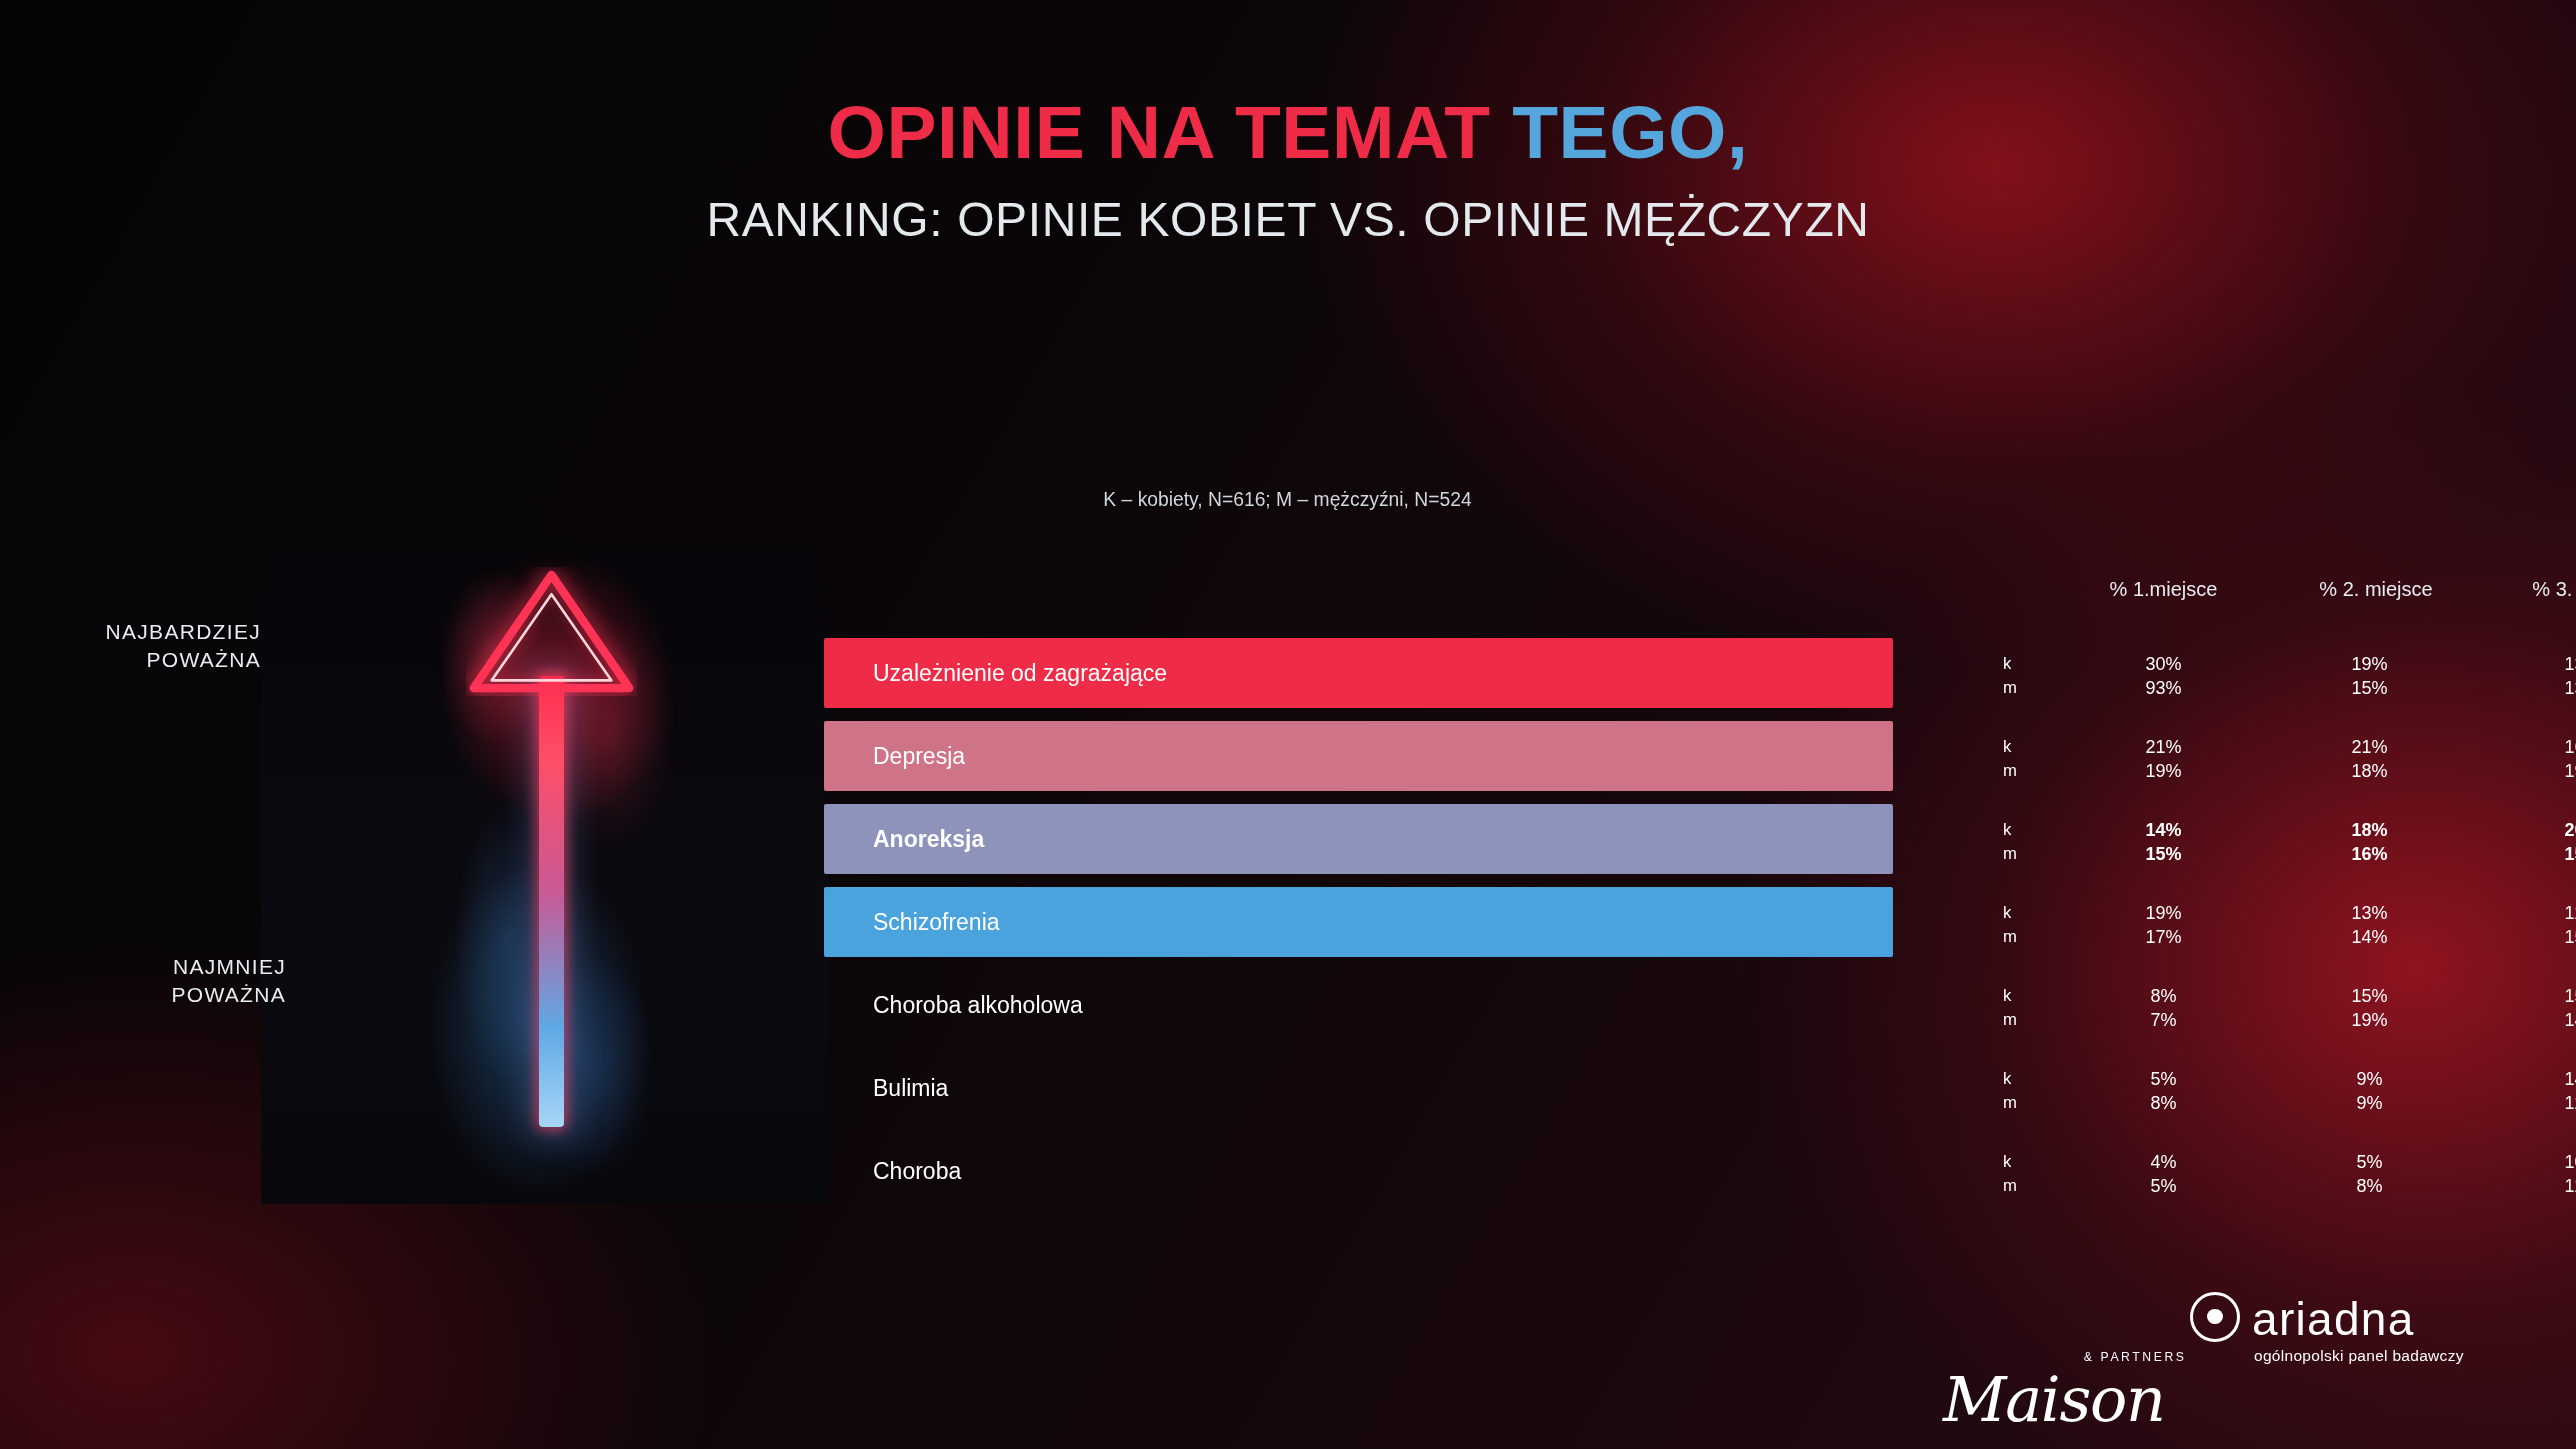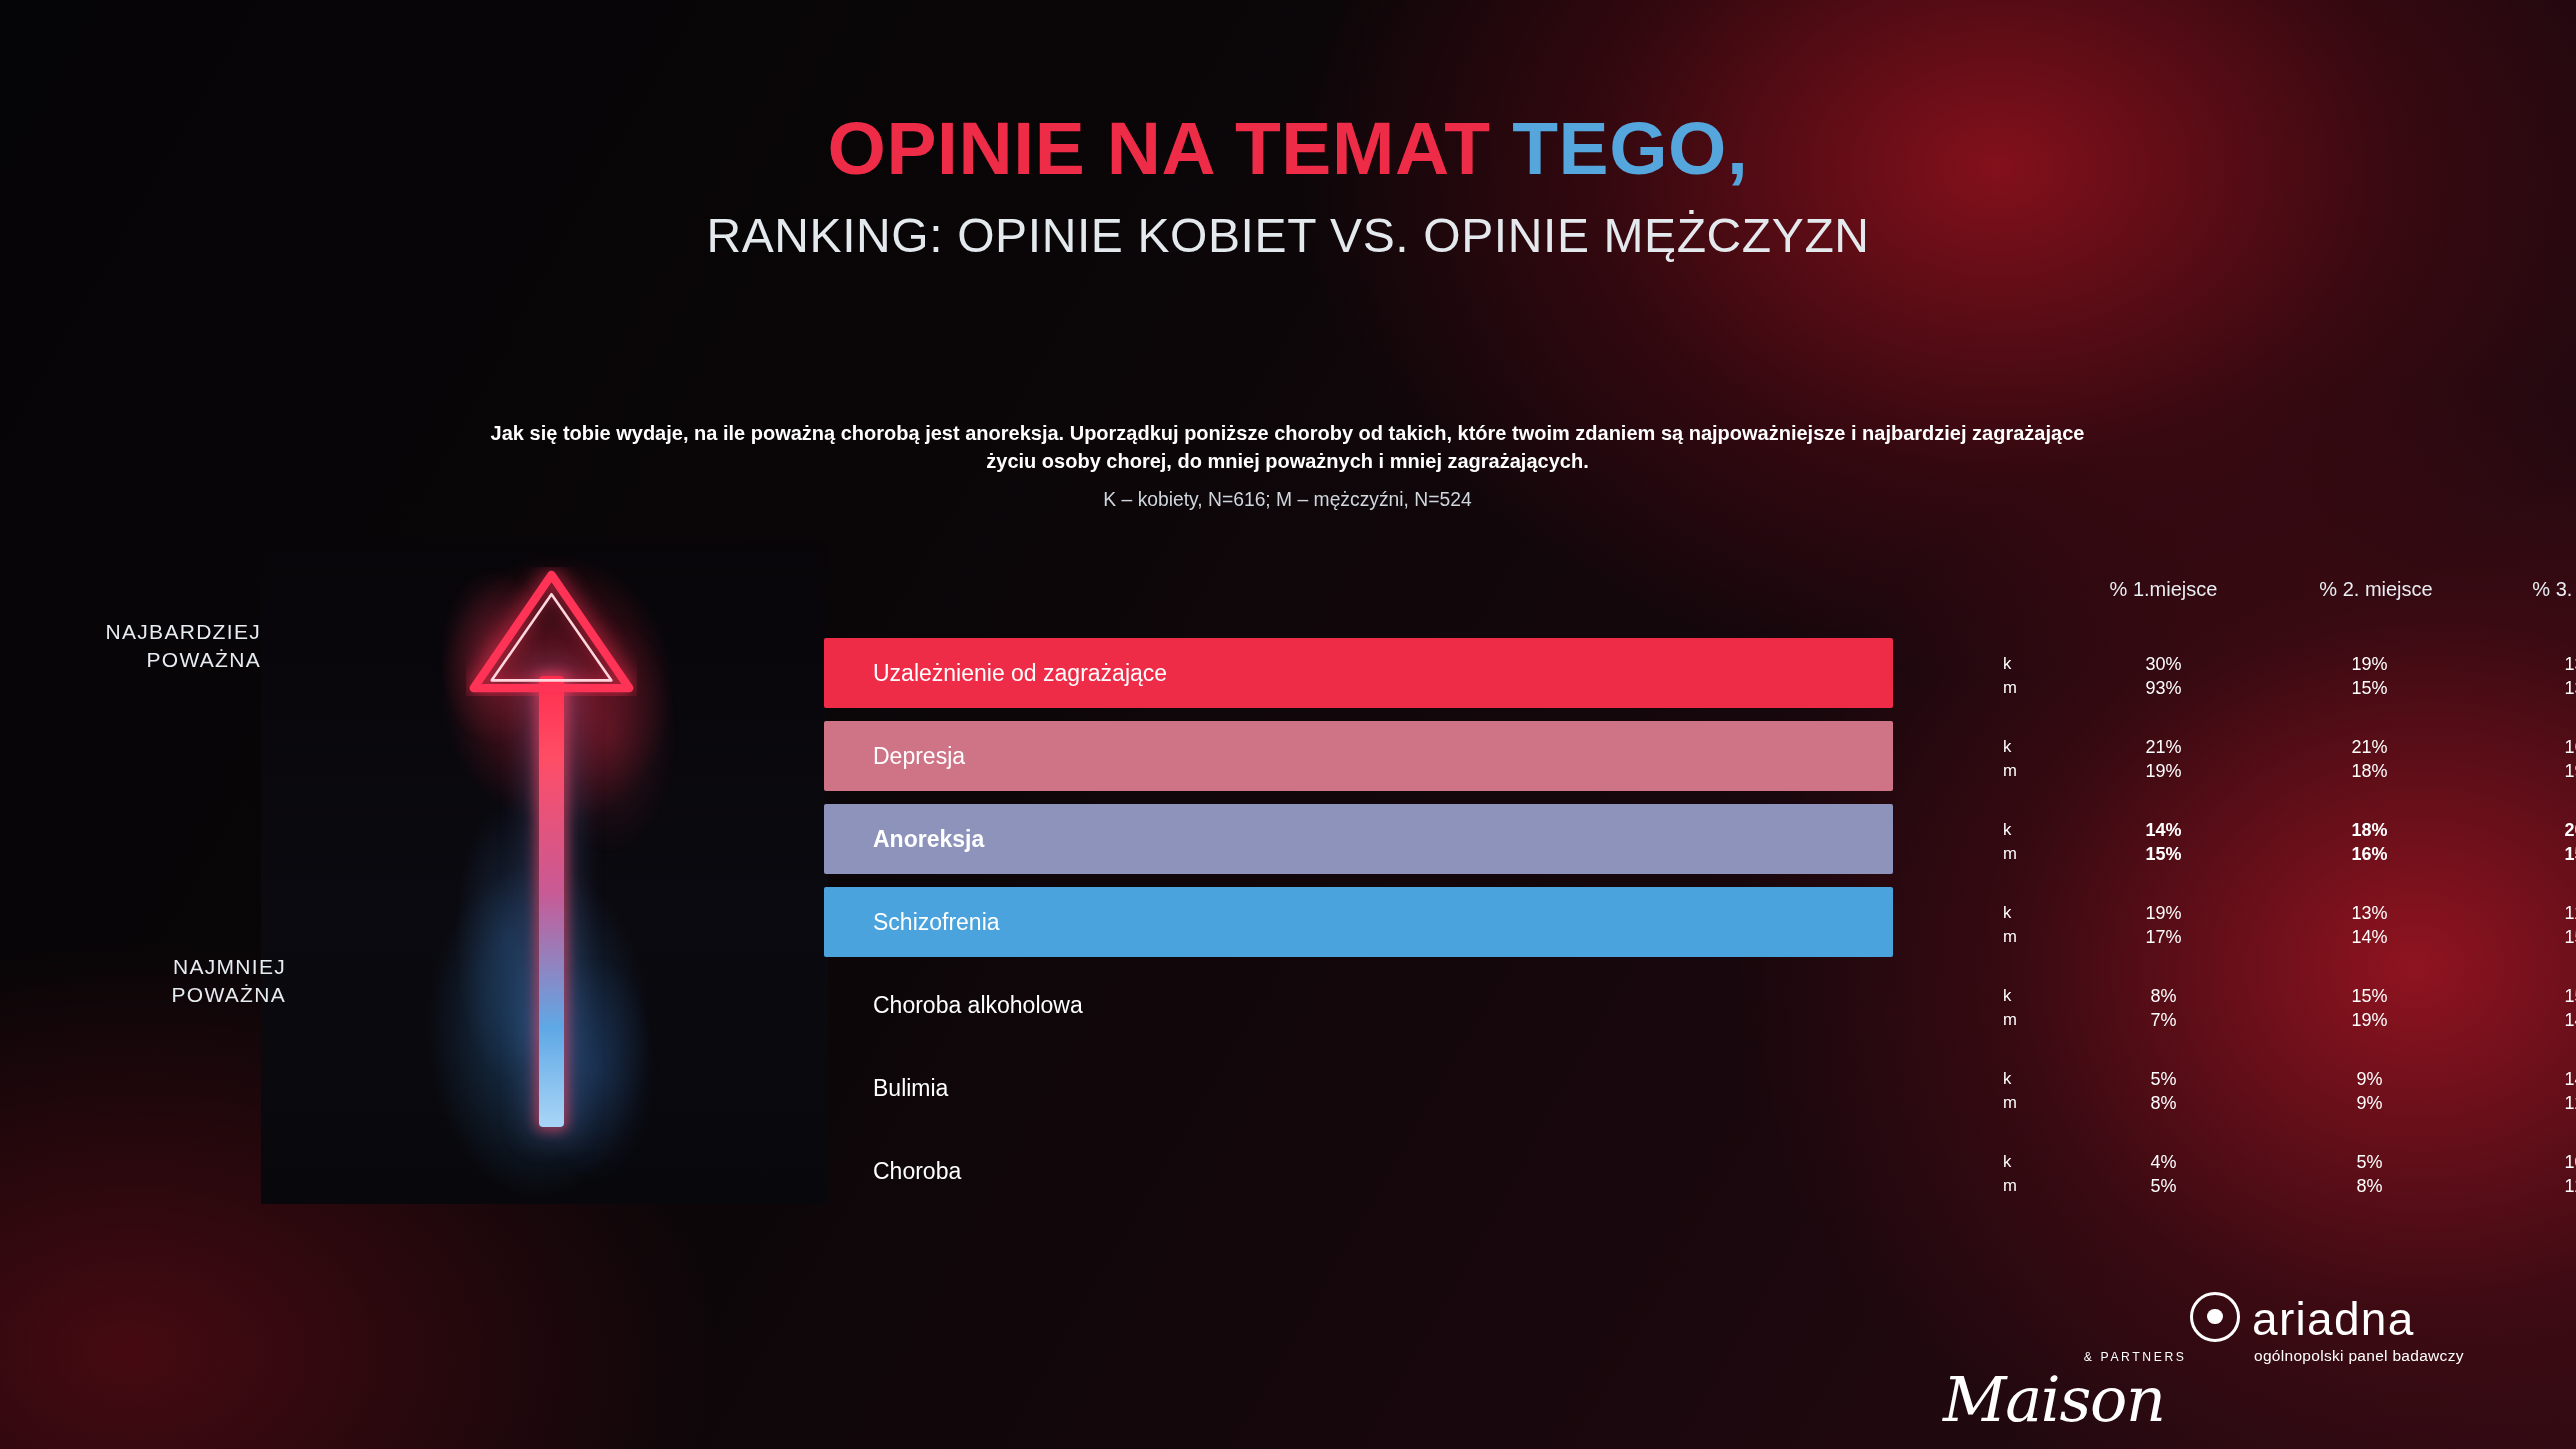--- a/index.html
+++ b/index.html
@@ -25,21 +25,20 @@
     overflow: hidden;
   }
 
   
   .title-wrap {
     position: absolute;
     top: 90px;
     left: 0;
     width: 2576px;
     text-align: center;
-    margin-top: 16px;
   }
   .title-line {
     font-size: 75px;
     font-weight: bold;
     letter-spacing: 0.6px;
     line-height: 1.14;
     white-space: nowrap;
   }
   .t-red { color: #ef2c48; }
   .t-blue { color: #55a6dd; }
@@ -267,21 +266,20 @@
 
 <div class="slide">
 
   <div class="title-wrap">
     <div class="title-line">
       <span class="t-red">OPINIE NA TEMAT </span><span class="t-blue">TEGO,</span>
     </div>
     <div class="subtitle">RANKING: OPINIE KOBIET VS. OPINIE MĘŻCZYZN</div>
   </div>
 
-  <div class="question">Jak się tobie wydaje, na ile poważną chorobą jest anoreksja. Uporządkuj poniższe choroby od takich, które twoim zdaniem są najpoważniejsze i najbardziej zagrażające życiu osoby chorej, do mniej poważnych i mniej zagrażających.</div>
   <div class="sample">K – kobiety, N=616; M – mężczyźni, N=524</div>
 
   <div class="art">
     <div class="smoke"></div>
     <div class="arrow-shaft"></div>
     <svg class="arrow-outline" viewBox="0 0 266 200">
       <polygon points="133,12 254,188 12,188" fill="none" stroke="#ff3355" stroke-width="13" stroke-linejoin="round" style="filter: drop-shadow(0 0 16px rgba(255,50,85,0.95));"></polygon>
       <polygon points="133,42 226,176 40,176" fill="none" stroke="#ffd6dd" stroke-width="4" stroke-linejoin="round"></polygon>
     </svg>
     <div class="label-top">

